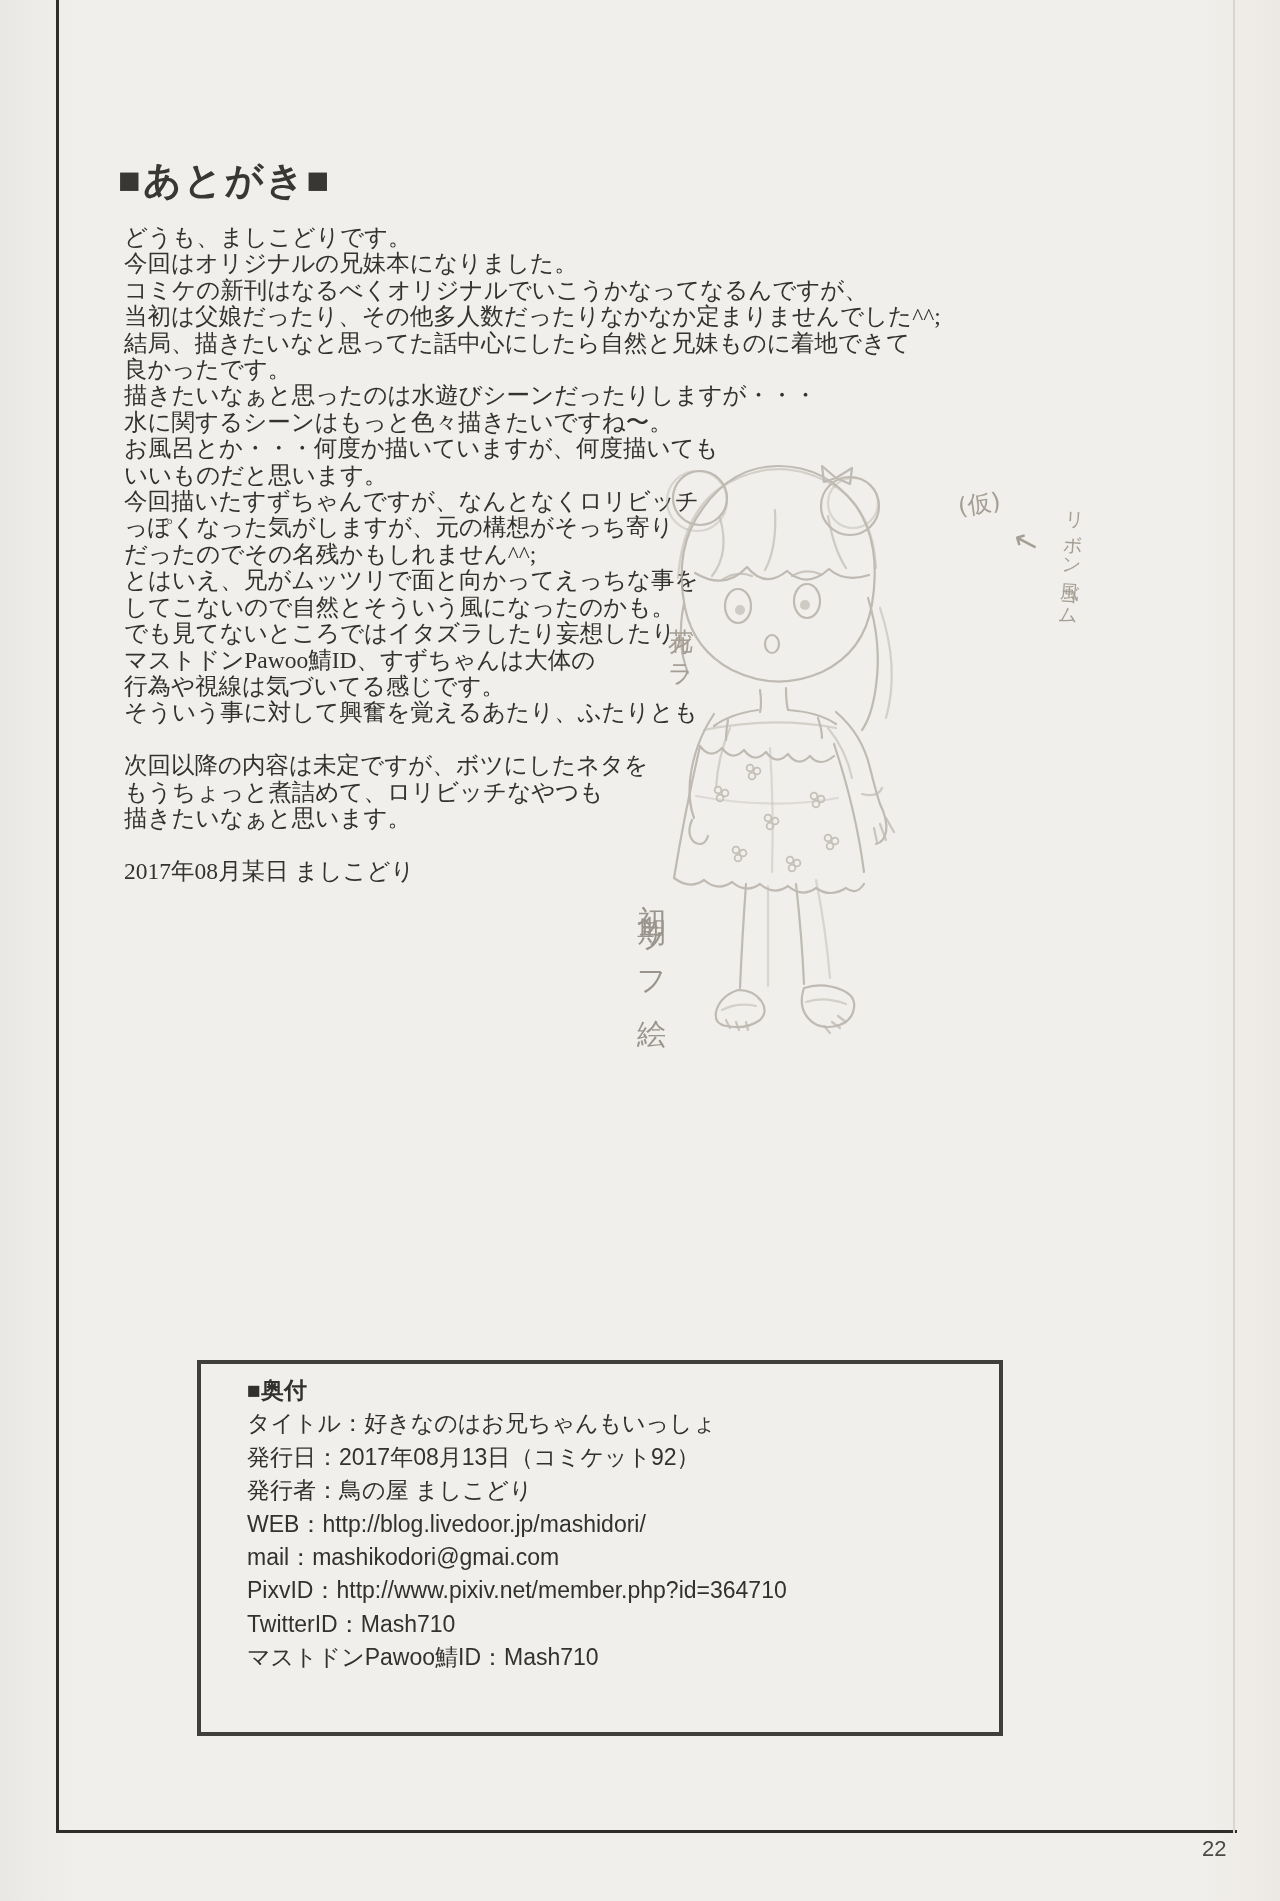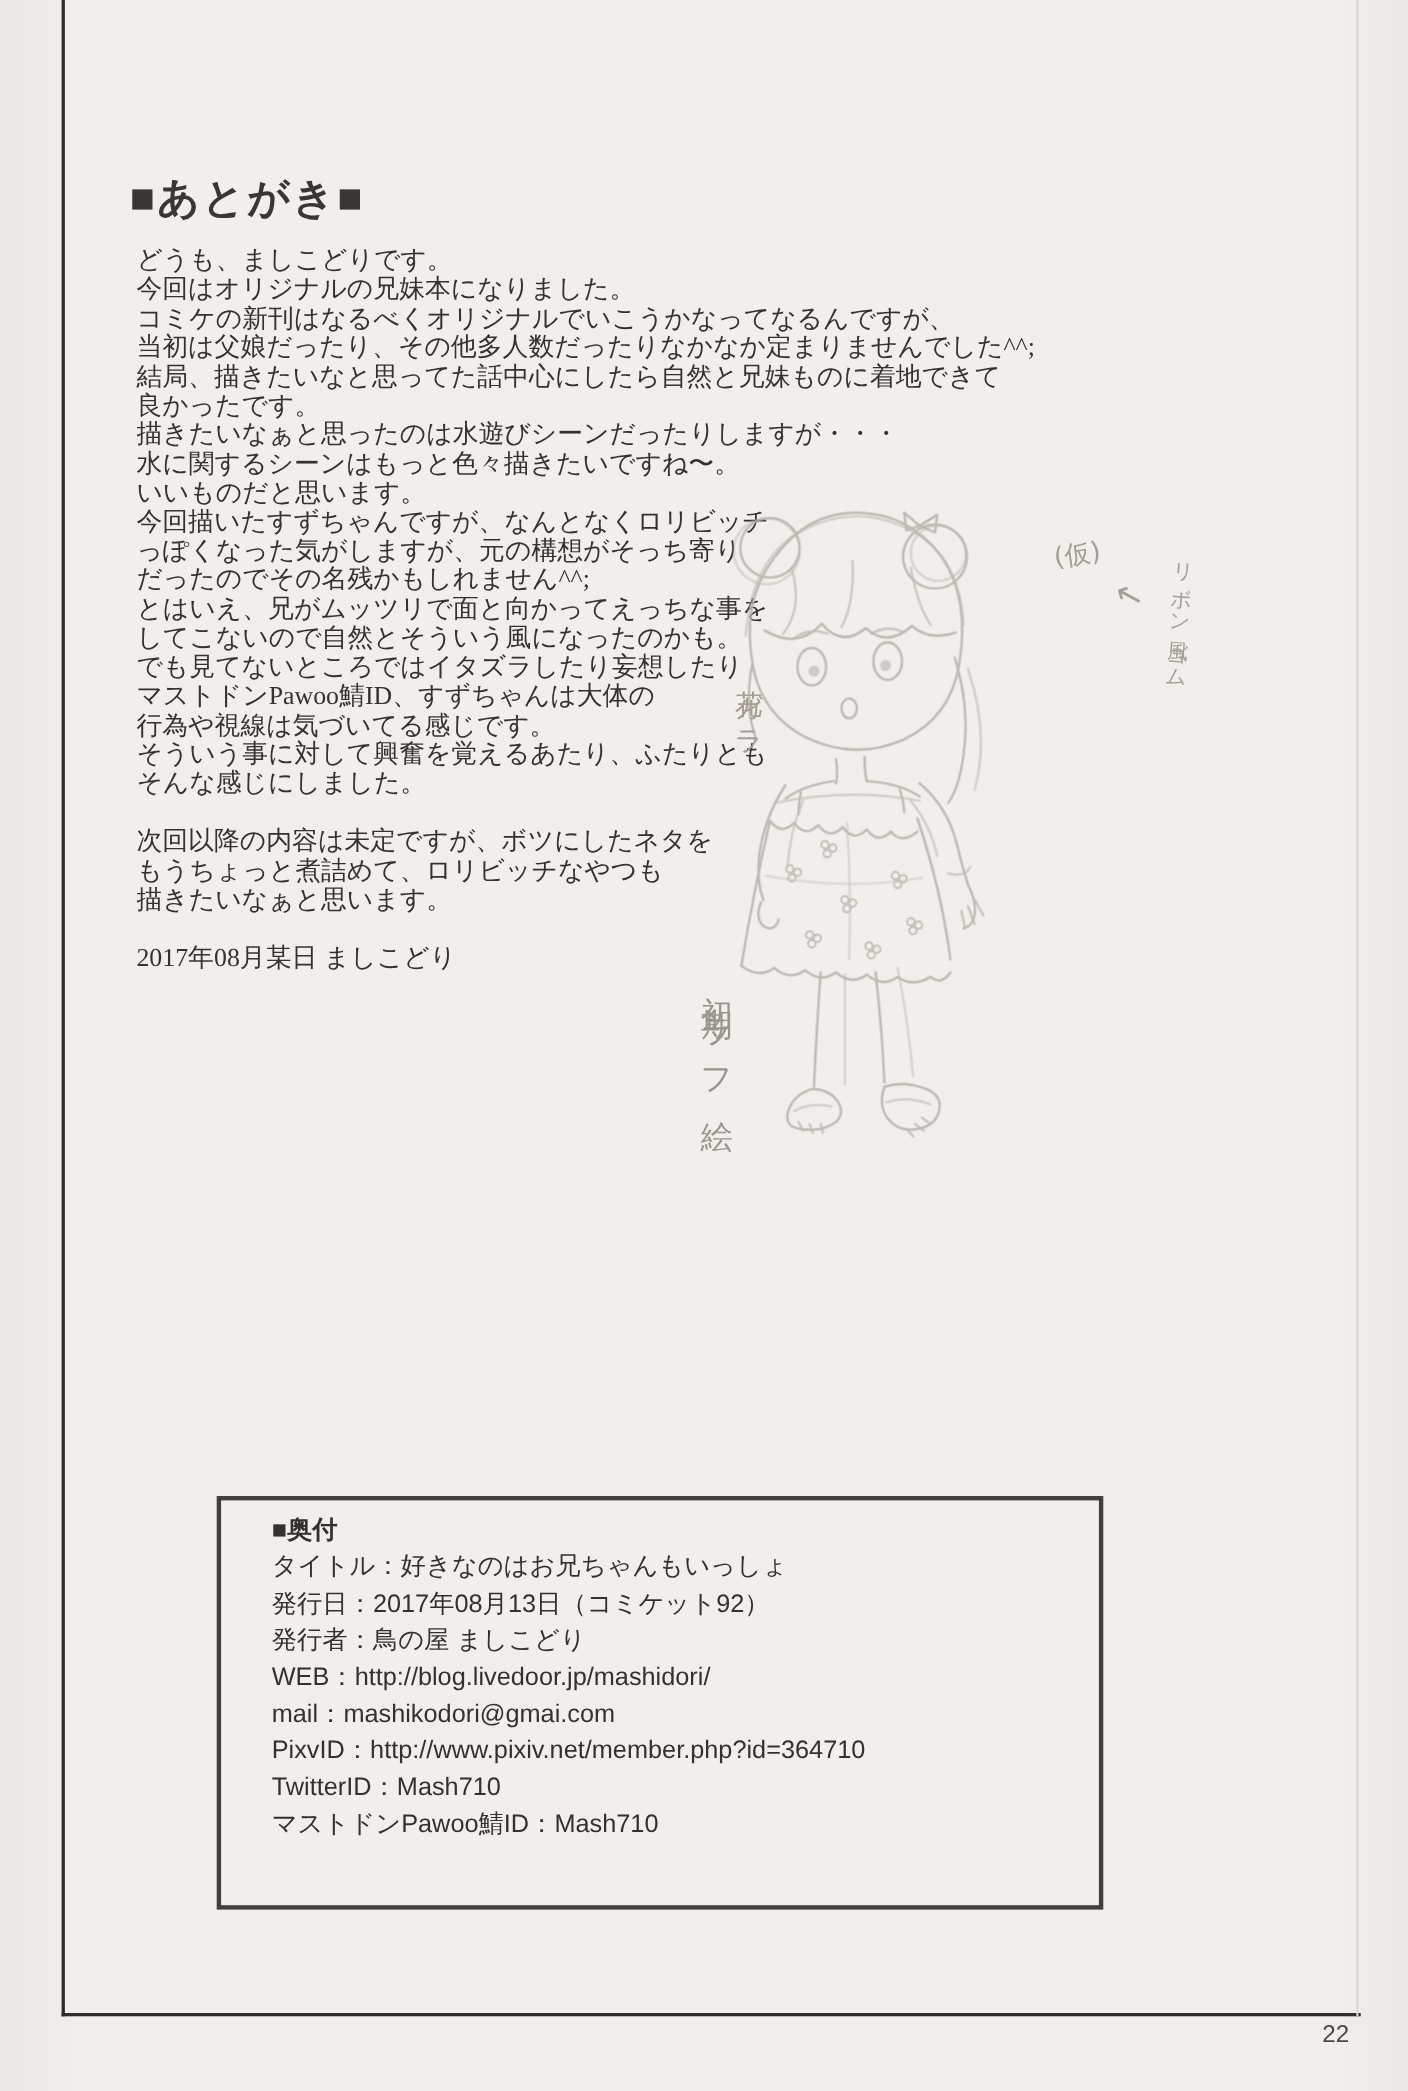--- a/index.html
+++ b/index.html
@@ -58,31 +58,31 @@
 
   <div class="body-text">
     <div class="ln">どうも、ましこどりです。</div>
     <div class="ln">今回はオリジナルの兄妹本になりました。</div>
     <div class="ln">コミケの新刊はなるべくオリジナルでいこうかなってなるんですが、</div>
     <div class="ln">当初は父娘だったり、その他多人数だったりなかなか定まりませんでした^^;</div>
     <div class="ln">結局、描きたいなと思ってた話中心にしたら自然と兄妹ものに着地できて</div>
     <div class="ln">良かったです。</div>
     <div class="ln">描きたいなぁと思ったのは水遊びシーンだったりしますが・・・</div>
     <div class="ln">水に関するシーンはもっと色々描きたいですね〜。</div>
+    <div class="ln">お風呂とか・・・何度か描いていますが、何度描いても</div>
     <div class="ln">いいものだと思います。</div>
     <div class="ln">今回描いたすずちゃんですが、なんとなくロリビッチ</div>
     <div class="ln">っぽくなった気がしますが、元の構想がそっち寄り</div>
     <div class="ln">だったのでその名残かもしれません^^;</div>
     <div class="ln">とはいえ、兄がムッツリで面と向かってえっちな事を</div>
     <div class="ln">してこないので自然とそういう風になったのかも。</div>
     <div class="ln">でも見てないところではイタズラしたり妄想したり</div>
     <div class="ln">マストドンPawoo鯖ID、すずちゃんは大体の</div>
     <div class="ln">行為や視線は気づいてる感じです。</div>
     <div class="ln">そういう事に対して興奮を覚えるあたり、ふたりとも</div>
-    <div class="ln">そんな感じにしました。</div>
     <div class="spacer"></div>
     <div class="ln">次回以降の内容は未定ですが、ボツにしたネタを</div>
     <div class="ln">もうちょっと煮詰めて、ロリビッチなやつも</div>
     <div class="ln">描きたいなぁと思います。</div>
     <div class="spacer"></div>
     <div class="ln">2017年08月某日 ましこどり</div>
   </div>
 
   <svg class="sketch" viewBox="0 0 380 700" xmlns="http://www.w3.org/2000/svg">
     <defs>

